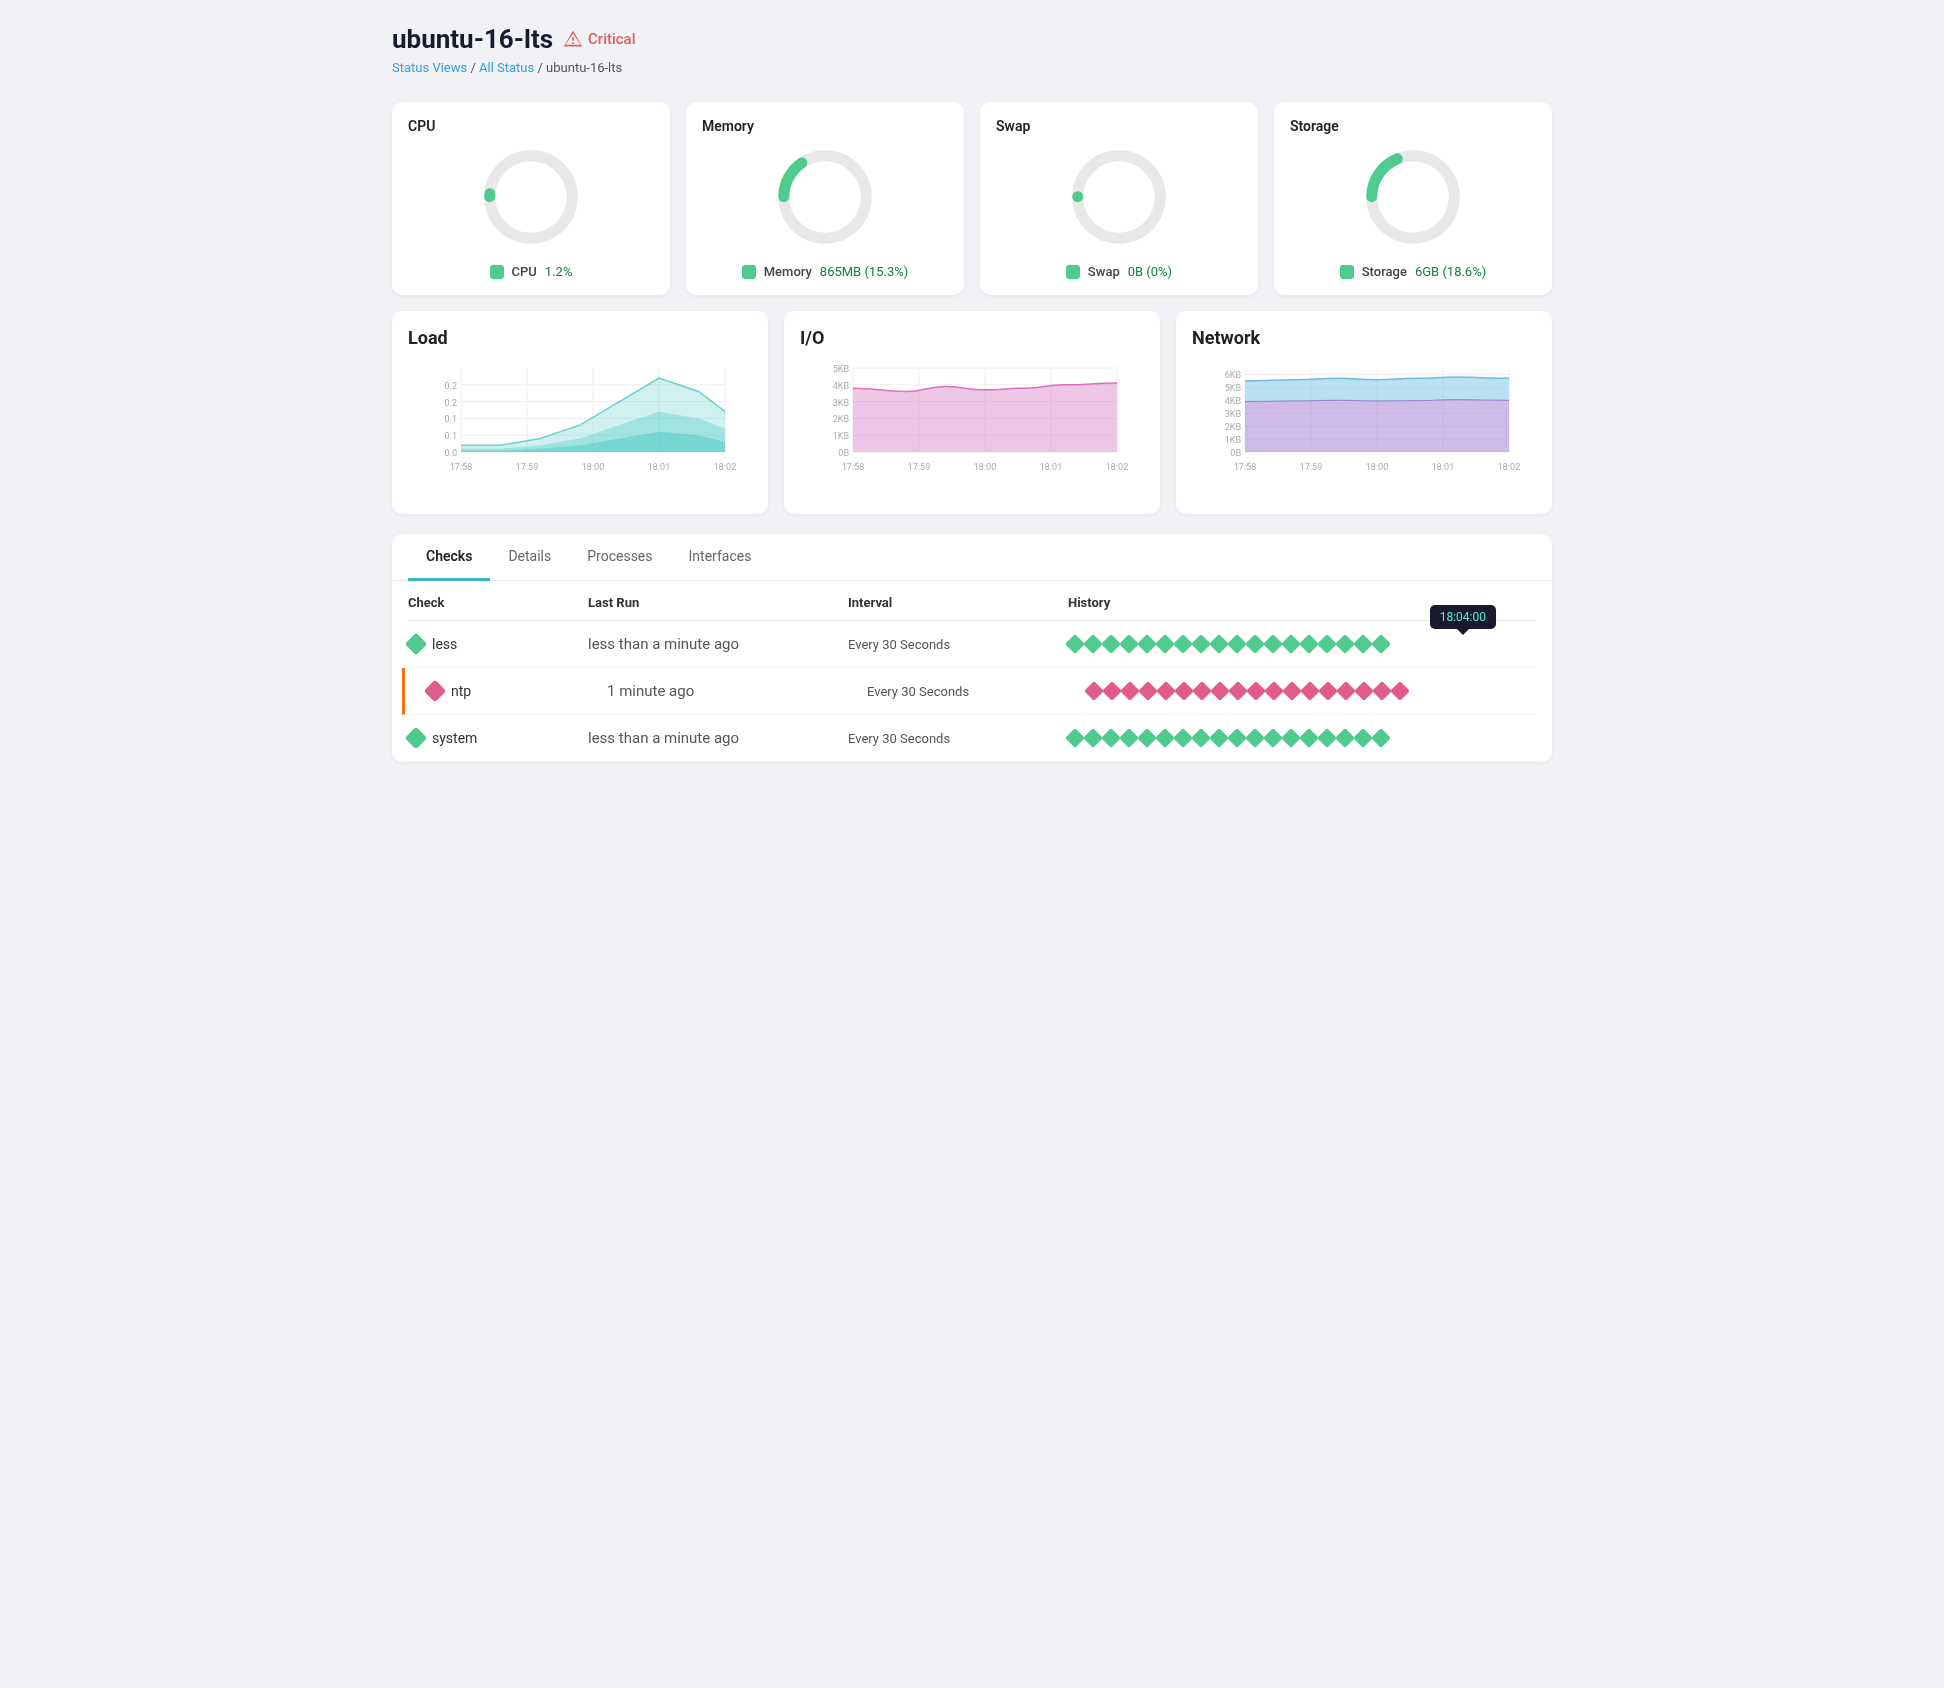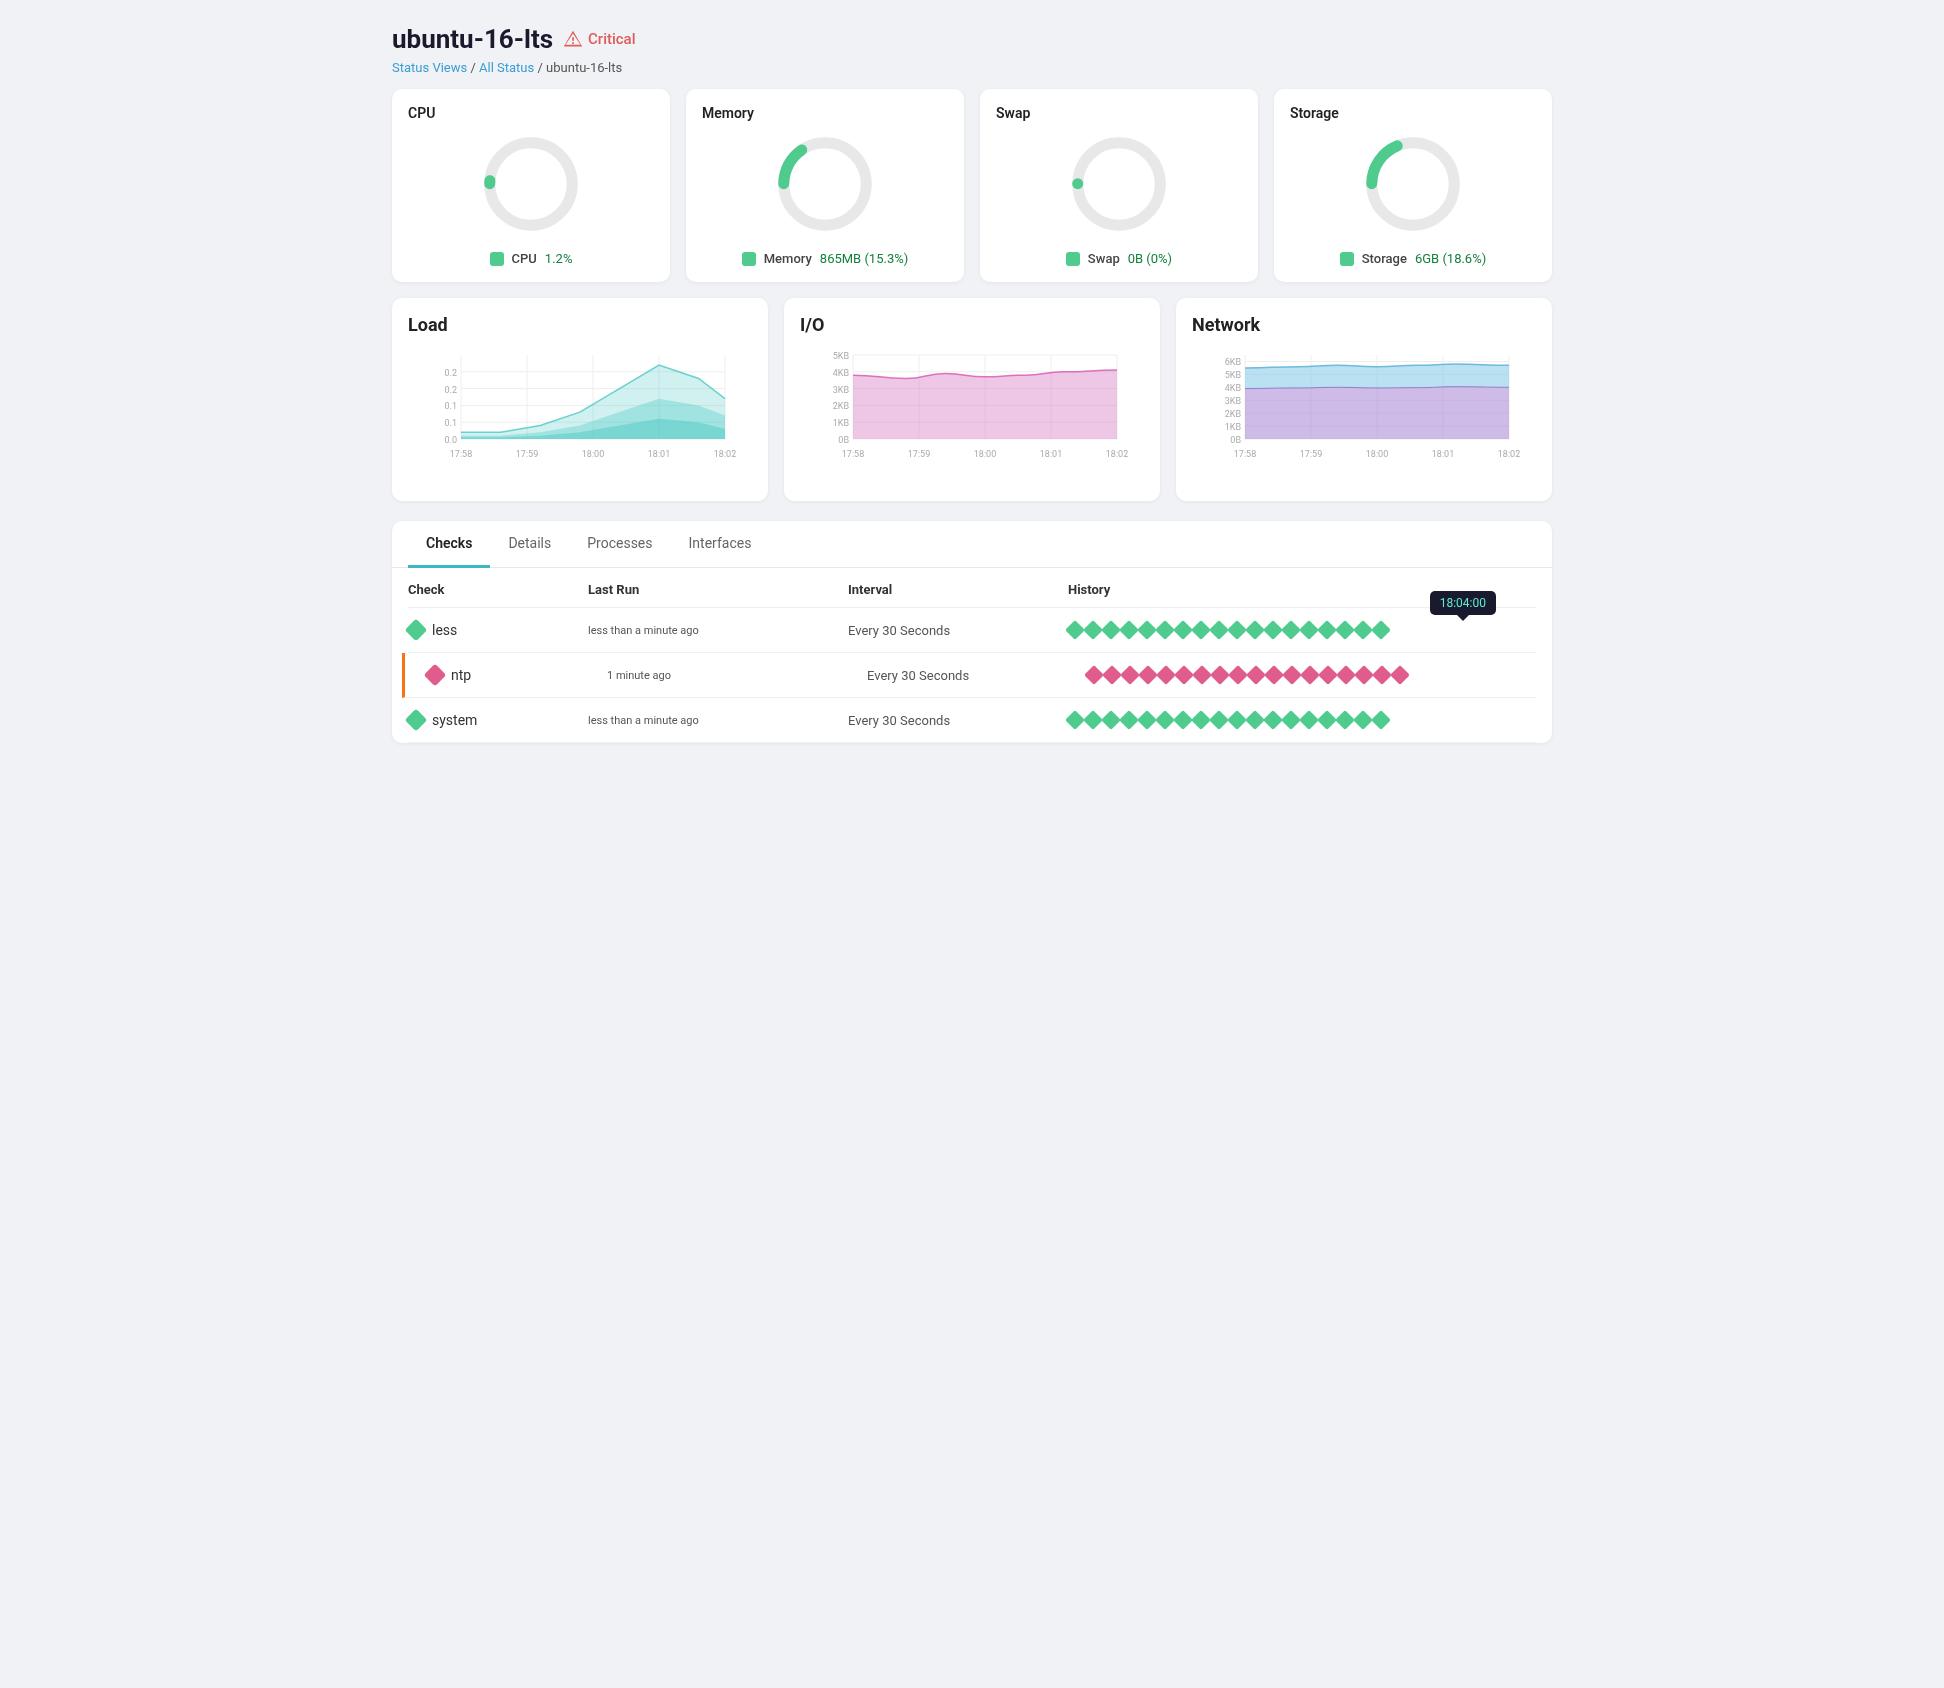--- a/index.html
+++ b/index.html
@@ -8,21 +8,21 @@
       background: #f0f2f5;
       color: #333;
       font-size: 14px;
     }
     .page {
       max-width: 1200px;
       margin: 0 auto;
       padding: 24px 20px;
     }
     .header {
-      margin-bottom: 14px;
+      margin-bottom: 27px;
     }
     .title-row {
       display: flex;
       align-items: center;
       gap: 10px;
       margin-bottom: 6px;
     }
     .host-title {
       font-size: 26px;
       font-weight: 700;
@@ -188,21 +188,21 @@
       width: 16px;
       height: 16px;
       transform: rotate(45deg);
       border-radius: 3px;
       flex-shrink: 0;
     }
     .check-dot.green { background: #4ecb8d; }
     .check-dot.pink { background: #e05c8c; }
 
     .last-run {
-      font-size: 11px;
+      font-size: 15px;
       color: #555;
     }
     .interval {
       font-size: 13px;
       color: #555;
     }
     .history {
       display: flex;
       flex-wrap: wrap;
       gap: 4px;

